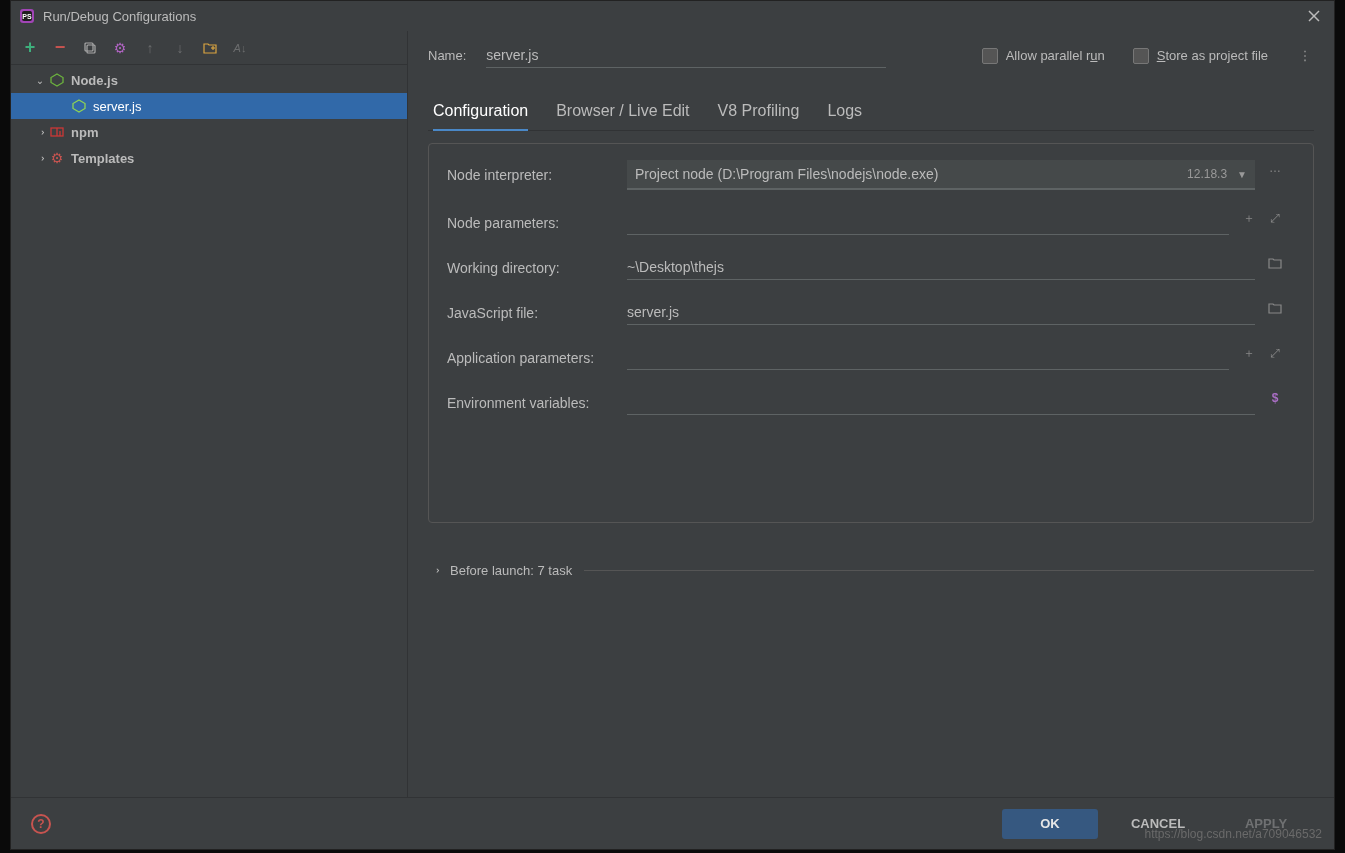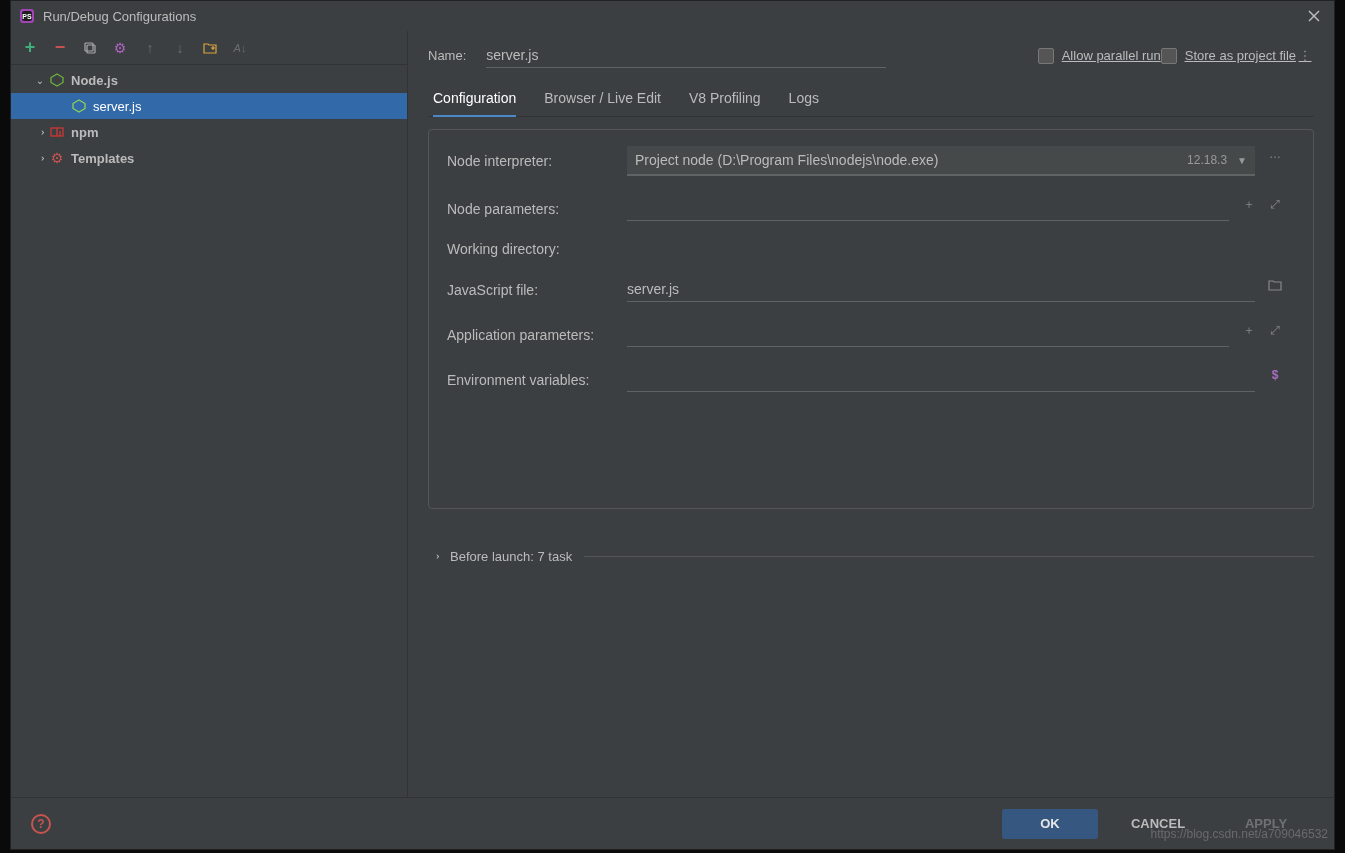--- a/index.html
+++ b/index.html
@@ -126,21 +126,21 @@
     background:transparent;
     border:none;
     border-bottom:1px solid var(--input-line);
     color:var(--text);
     font-size:14px;
     padding:4px 0;
     outline:none;
   }
   .top-checks{
     margin-left:auto;
-    display:flex; align-items:center; text-decoration:underline;
+    display:flex; align-items:center; gap:28px;
   }
   .checkbox{
     display:flex; align-items:center; gap:8px;
     cursor:pointer;
   }
   .cb-box{
     width:16px; height:16px;
     background:#555;
     border:1px solid #777;
     border-radius:2px;
@@ -150,23 +150,24 @@
     text-align:center; cursor:pointer;
   }
   .tabs{
     display:flex; gap:28px;
     border-bottom:1px solid var(--bg-darker);
     padding-left:5px;
   }
   .tab{
     padding:8px 0 10px 0;
     cursor:pointer;
-    font-size:14px;
+    font-size:16px;
     color:var(--text);
     position:relative;
+    margin-top:12px;
   }
   .tab.active{
     color:#fff;
   }
   .tab.active::after{
     content:"";
     position:absolute;
     left:0; right:0; bottom:-1px;
     height:2px;
     background:var(--accent);
@@ -254,21 +255,21 @@
     cursor:pointer;
     font-size:13px;
     border-radius:3px;
     font-weight:600;
   }
   .btn.primary{background:#365880; color:#e6e6e6;}
   .btn:not(.primary){color:var(--text);}
   .btn.disabled{opacity:.4; cursor:default;}
   .watermark{
     position:absolute;
-    right:6px; bottom:8px;
+    right:12px; bottom:8px;
     color:#6a6a6a;
     font-size:12px;
     font-family:Arial,sans-serif;
     pointer-events:none;
   }
   .underline-letter{text-decoration:underline;}
 </style>
 </head>
 <body>
 
@@ -398,20 +399,30 @@
             <input class="field-input" value="" style="">
             <div class="field-actions">
               <span class="act-btn">＋</span>
               <span class="act-btn">⤢</span>
             </div>
           </div>
         </div>
 
         <div class="form-row">
           <span class="form-label">Working directory:</span>
+          <div class="form-field">
+            <input class="field-input" value="~\Desktop\thejs" style="">
+            <div class="field-actions">
+              <span class="act-btn">
+                <svg width="14" height="12" viewBox="0 0 14 12">
+                    <path d="M1 2h4l1 1h7v8H1z" fill="none" stroke="#888" stroke-width="1.2"></path>
+                  </svg>
+              </span>
+            </div>
+          </div>
         </div>
 
         <div class="form-row">
           <span class="form-label">JavaScript file:</span>
           <div class="form-field">
             <input class="field-input" value="server.js" style="">
             <div class="field-actions">
               <span class="act-btn">
                 <svg width="14" height="12" viewBox="0 0 14 12">
                     <path d="M1 2h4l1 1h7v8H1z" fill="none" stroke="#888" stroke-width="1.2"></path>

